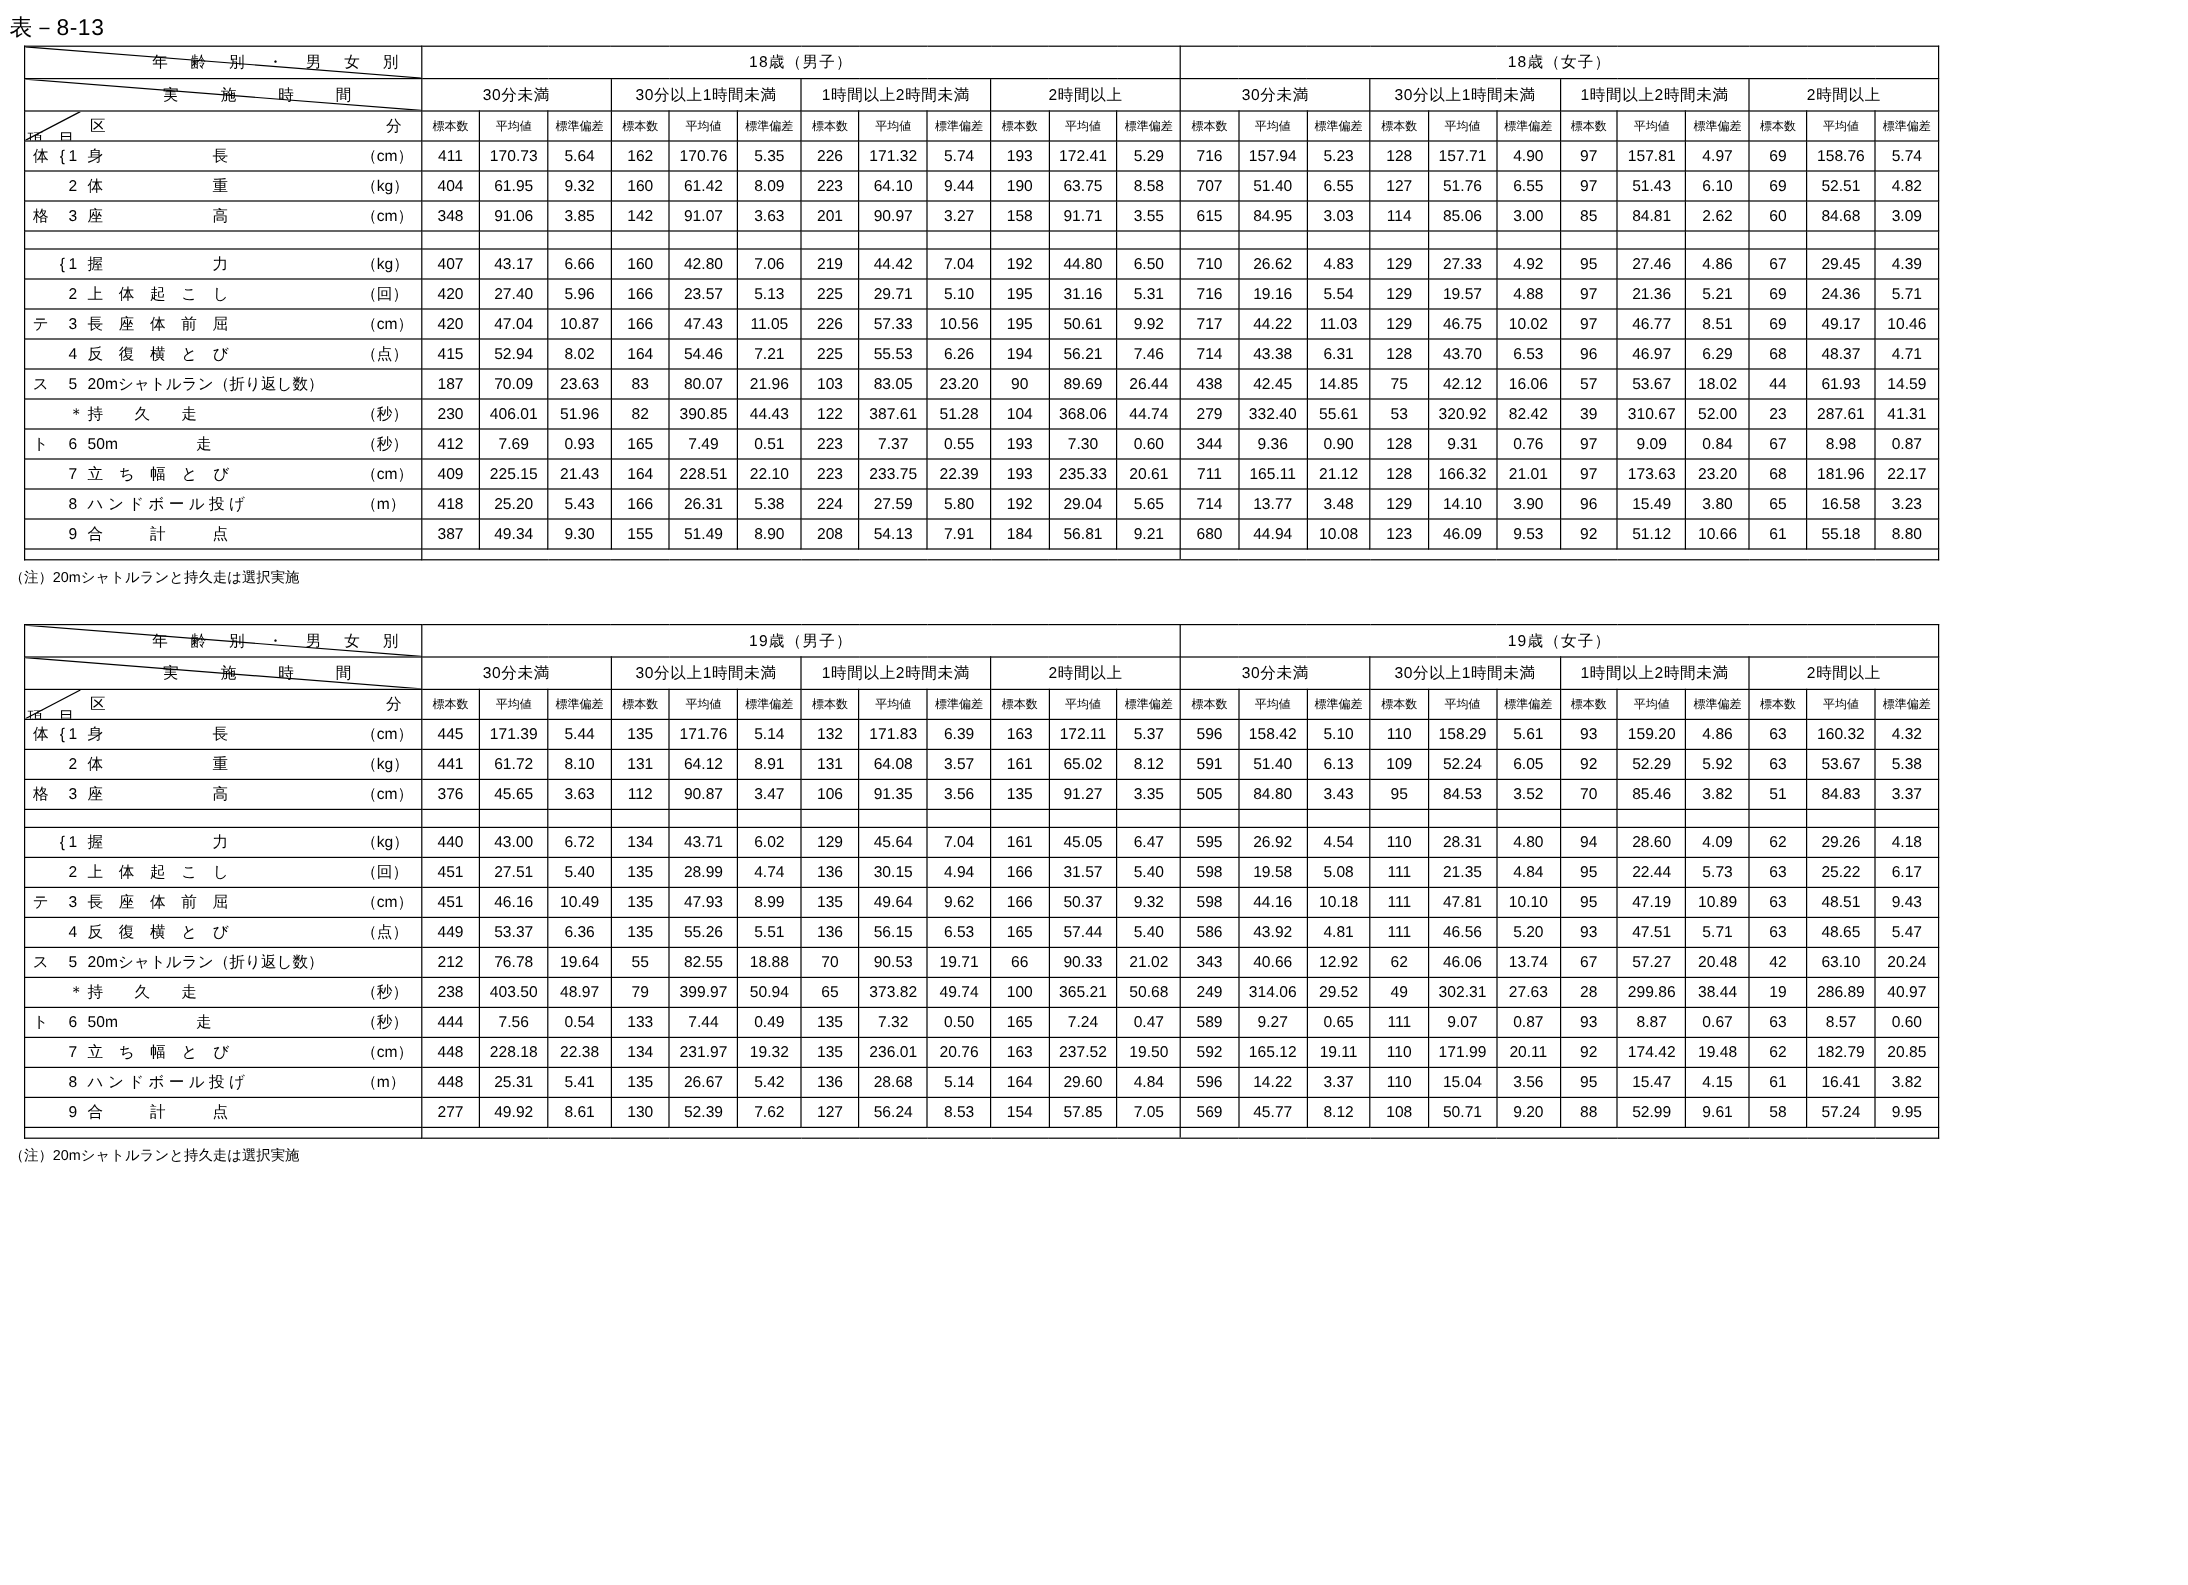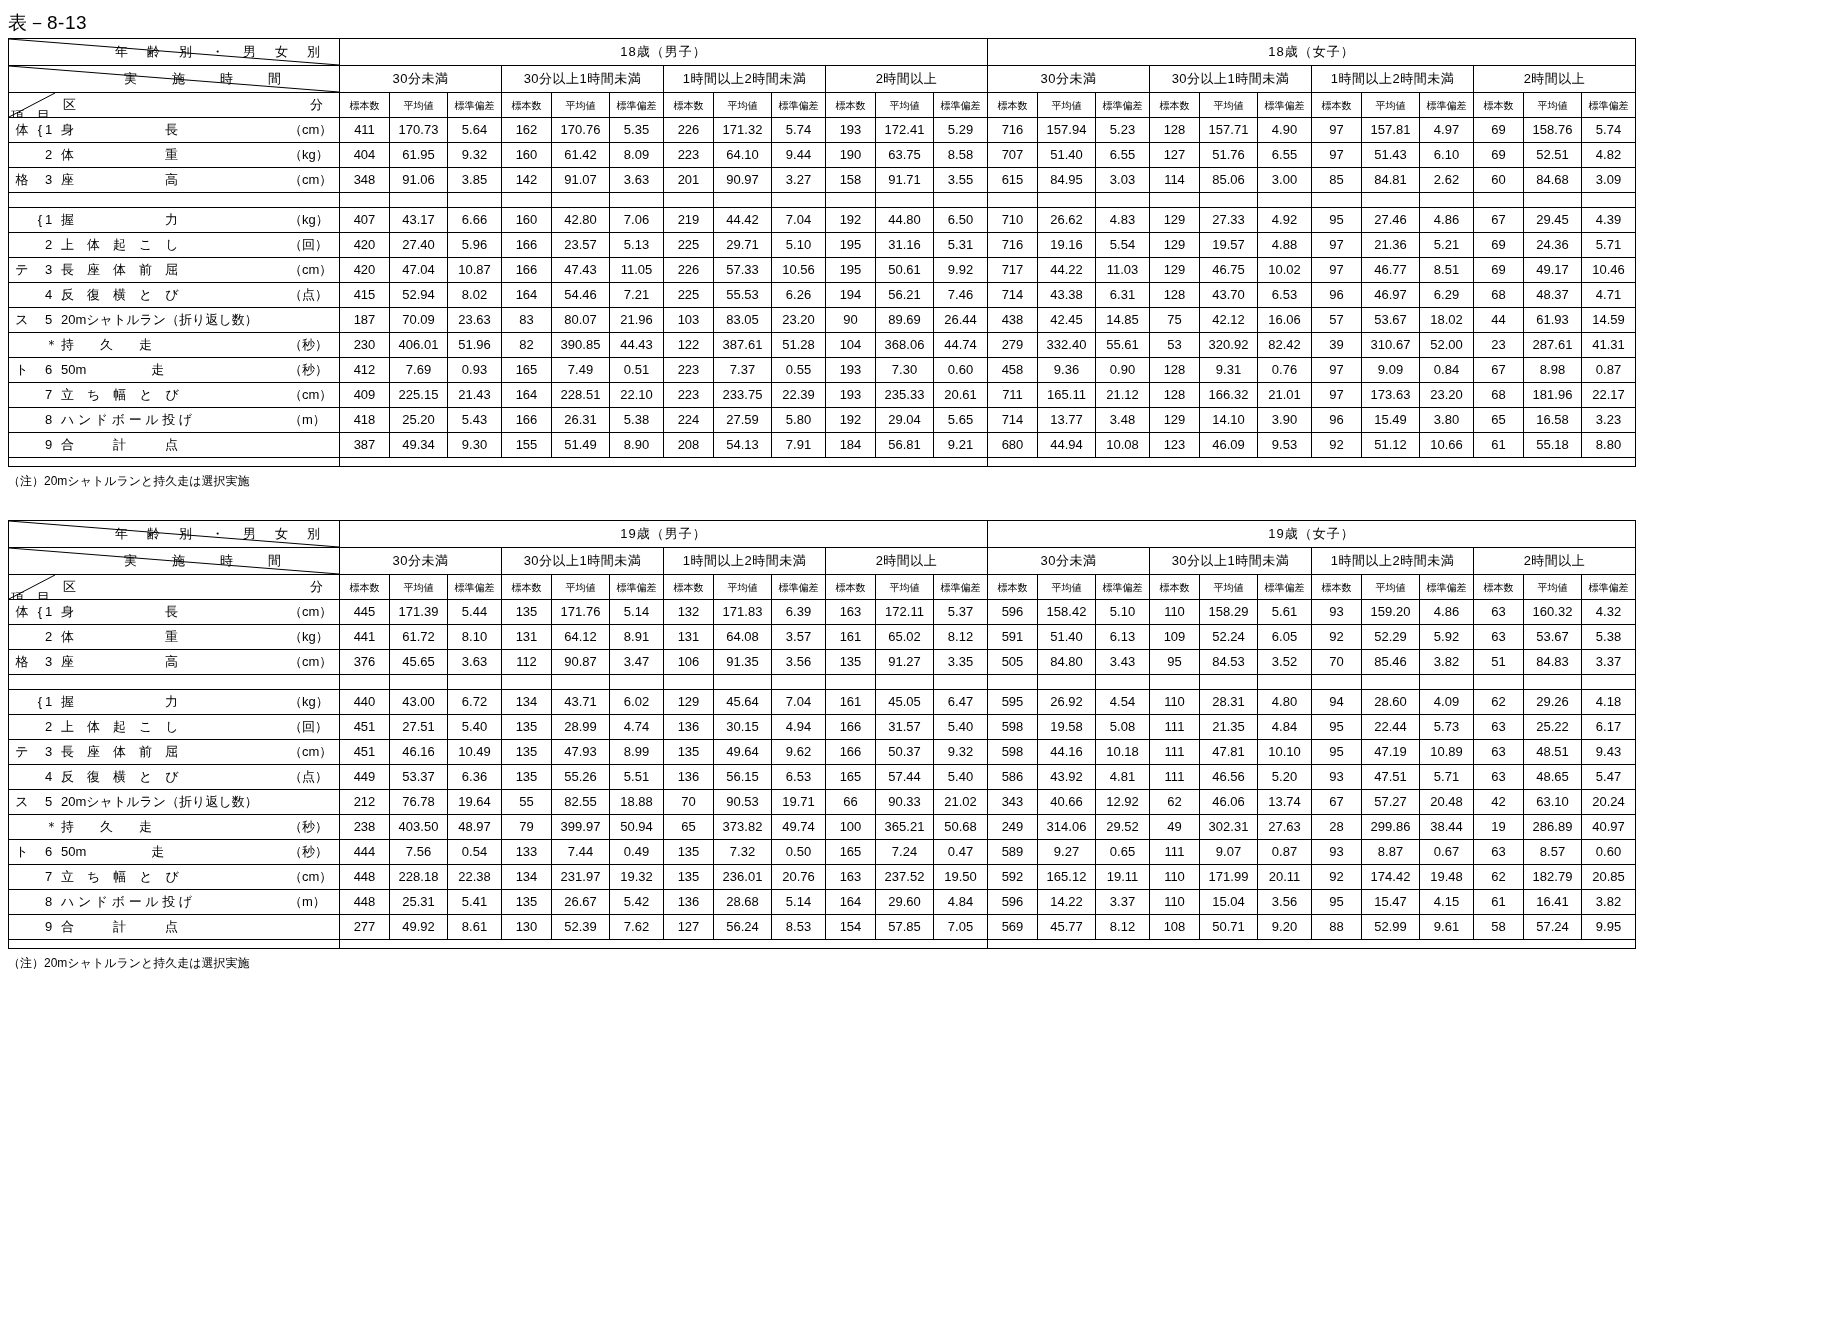--- a/index.html
+++ b/index.html
@@ -2,31 +2,31 @@
 <html><head>
 <meta charset="utf-8">
 <style>
   html,body{margin:0;padding:0;background:#ffffff;}
   body{
     width:1823px;
     font-family:"Liberation Sans","DejaVu Sans",sans-serif;
     color:#000;
     -webkit-font-smoothing:none;
   }
-  .page{position:relative;width:1823px;padding:0;}
+  .page{position:relative;width:1616px;padding:0;}
   .table-block{margin:0 0 0 0;}
   .tbl-title{
     font-size:19px;
     margin:10px 0 2px 8px;
     letter-spacing:0.5px;
   }
   table.data{
     border-collapse:collapse;
     table-layout:fixed;
-    margin-left:8px;
+    margin-left:20px;
     font-size:12px;
   }
   table.data td, table.data th{
     border:1px solid #000;
     padding:0;
     font-weight:normal;
     text-align:center;
     vertical-align:middle;
     line-height:1.1;
   }
@@ -539,21 +539,21 @@
               <td class="num">0.93</td>
               <td class="num">165</td>
               <td class="num">7.49</td>
               <td class="num">0.51</td>
               <td class="num">223</td>
               <td class="num">7.37</td>
               <td class="num">0.55</td>
               <td class="num">193</td>
               <td class="num">7.30</td>
               <td class="num">0.60</td>
-              <td class="num sep-left">458</td>
+              <td class="num sep-left">344</td>
               <td class="num">9.36</td>
               <td class="num">0.90</td>
               <td class="num">128</td>
               <td class="num">9.31</td>
               <td class="num">0.76</td>
               <td class="num">97</td>
               <td class="num">9.09</td>
               <td class="num">0.84</td>
               <td class="num">67</td>
               <td class="num">8.98</td>

